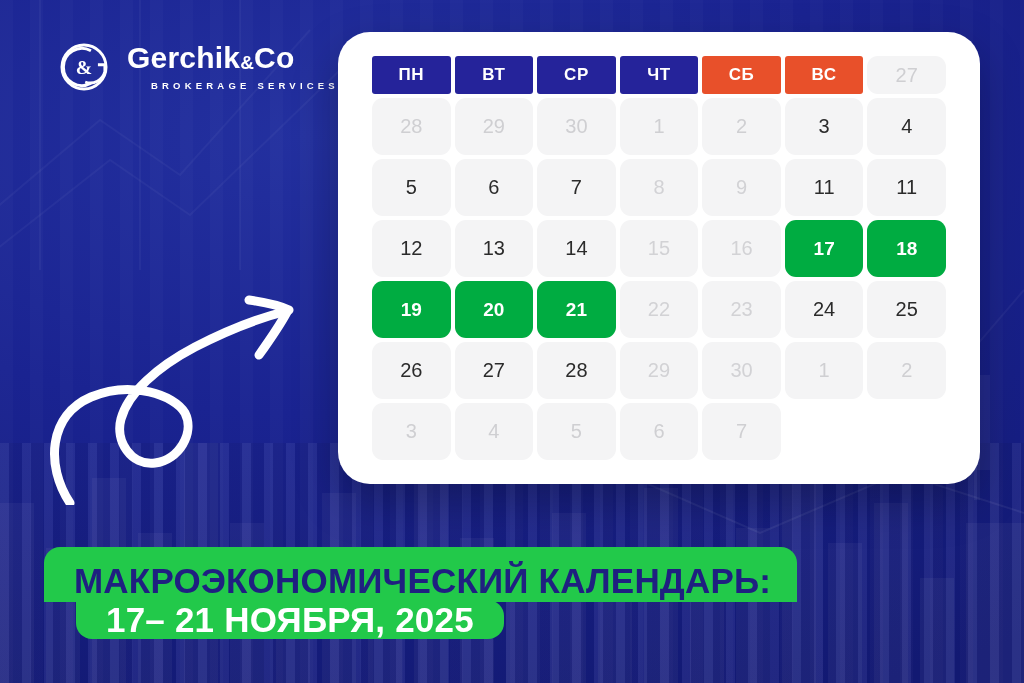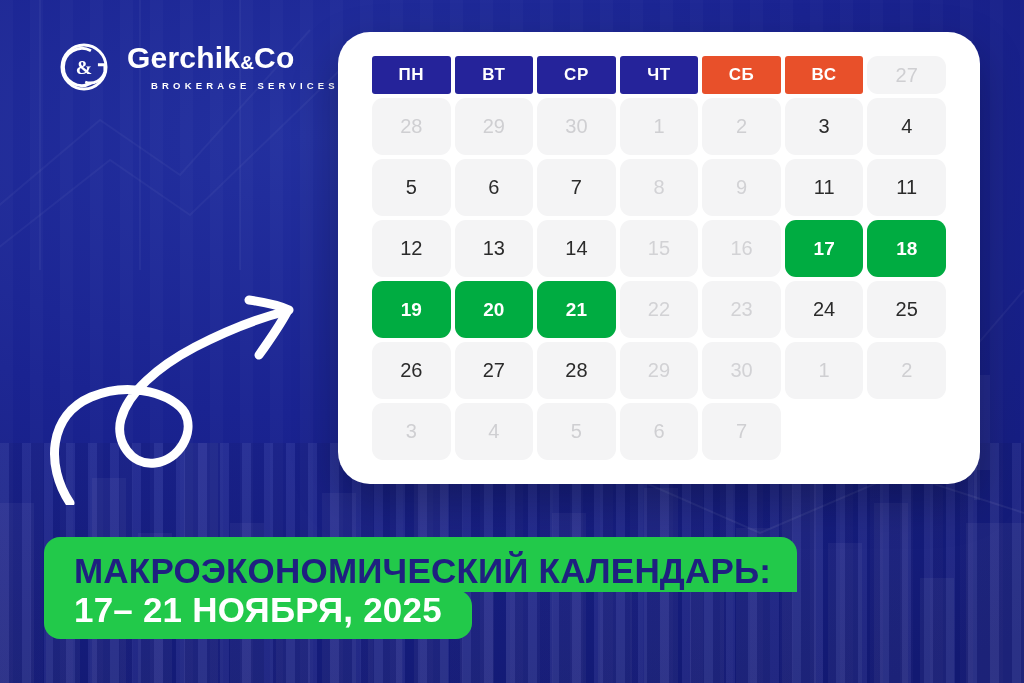--- a/index.html
+++ b/index.html
@@ -56,22 +56,22 @@
     font-size:20px;font-weight:400;color:#2b2b2b;}
   .cell.muted{color:#cfcfd2;background:#f4f4f5;}
   .cell.weekend{color:#d2d2d5;}
   .cell.active{background:#00ac41;color:#fff;font-weight:700;font-size:19px;}
 
   
   .banner{position:absolute;left:44px;bottom:44px;}
   .band{background:#22c94a;display:inline-block;}
   .band-top{border-radius:16px 16px 0 0;padding:16px 26px 4px 30px;
     border-top-left-radius:16px;}
-  .band-bot{border-radius:0 16px 16px 16px;padding:2px 30px 12px 30px;
-    margin-top:-2px;}
+  .band-bot{border-radius:0 16px 16px 16px;padding:2px 30px 2px 30px;
+    margin-top:-2px;margin-left:32px;}
   .title{font-size:35px;font-weight:800;color:#1f2080;letter-spacing:.2px;
     line-height:1;white-space:nowrap;}
   .dates{font-size:35px;font-weight:800;color:#ffffff;letter-spacing:.2px;
     line-height:1;white-space:nowrap;}
 </style>
 </head>
 <body>
 
 <div class="stage">
 

